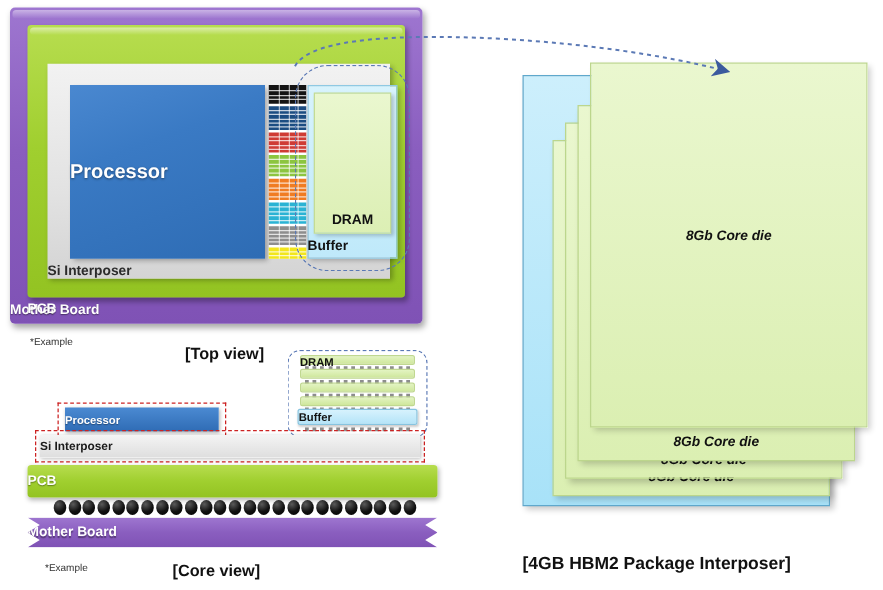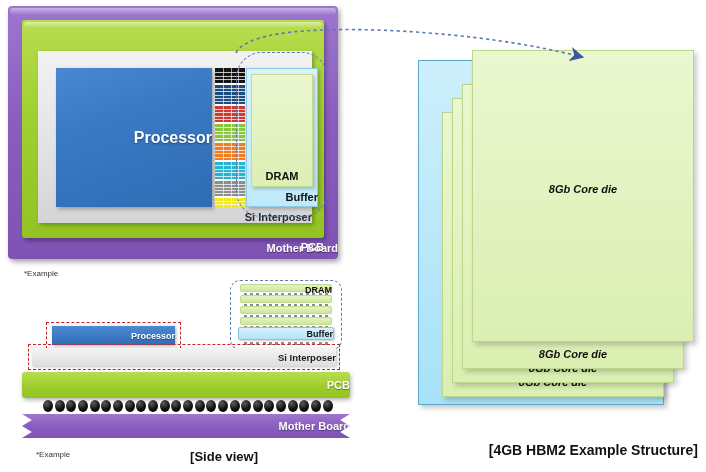--- a/index.html
+++ b/index.html
@@ -2,21 +2,21 @@
 <html><head>
 <meta charset="utf-8">
 <style>
   html,body{margin:0;padding:0;background:#ffffff;}
   body{width:706px;height:472px;position:relative;overflow:hidden;
        font-family:"Liberation Sans", sans-serif;}
   .stage{position:absolute;left:0;top:0;width:706px;height:472px;}
 
   
   .abs{position:absolute;box-sizing:border-box;}
-  .ctr{display:flex;align-items:center;justify-content:flex-end;}
+  .ctr{display:flex;align-items:center;justify-content:flex-start;}
   .lbl{font-weight:bold;color:#111;white-space:nowrap;}
 
   
   #topview{left:8px;top:6px;width:330px;height:253px;}
 
   .mboard-frame{left:0;top:0;width:330px;height:253px;border-radius:4px;
       background:linear-gradient(180deg,#9e76d0 0%,#8a5ebf 45%,#7f52b5 100%);
       box-shadow:2px 3px 5px rgba(0,0,0,.35);}
   .mboard-frame .hl{position:absolute;left:2px;top:2px;right:2px;height:7px;
       background:linear-gradient(180deg,rgba(255,255,255,.45),rgba(255,255,255,0));
@@ -215,20 +215,21 @@
       </div>
 
     <div class="abs hbm-outer"></div>
     <div class="abs hbm-dram">
       <span>DRAM</span>
     </div>
     <div class="abs ctr hbm-buffer-text">Buffer</div>
 
     <div class="abs callout"></div>
 
+    <div class="abs ctr lbl cap-top">[Top view]</div>
     <div class="abs ex-top">*Example</div>
   </div>
 
   <div class="abs" id="sideview">
 
     <div class="abs sv-hbm-dash"></div>
     <div id="sv-stack">
         <div class="abs sv-dram-layer" style="top: 2px;"></div>
         <div class="abs sv-tsv" style="top: 11px;">
           <i></i>
@@ -358,21 +359,21 @@
         <div class="ball"></div>
         <div class="ball"></div>
         <div class="ball"></div>
         <div class="ball"></div>
       </div>
 
     <div class="abs ctr sv-mb">
       <span>Mother Board</span>
     </div>
 
-    <div class="abs ctr lbl cap-side">[Side view]</div>
+    <div class="abs ctr lbl cap-side">[Core view]</div>
     <div class="abs ex-side">*Example</div>
   </div>
 
   <div class="abs" id="package">
     <div class="abs pk-buffer">
       <span>Buffer die</span>
     </div>
     <div id="pk-cores">
         <div class="abs pk-core" style="left: 24px; top: 62px; width: 222px; height: 285px;">
           <span>8Gb Core die</span>
@@ -380,21 +381,21 @@
         <div class="abs pk-core" style="left: 34px; top: 48px; width: 222px; height: 285px;">
           <span>8Gb Core die</span>
         </div>
         <div class="abs pk-core" style="left: 44px; top: 34px; width: 222px; height: 285px;">
           <span>8Gb Core die</span>
         </div>
         <div class="abs pk-core top" style="left: 54px; top: 0px; width: 222px; height: 292px;">
           <span>8Gb Core die</span>
         </div>
       </div>
-    <div class="abs ctr lbl cap-pkg">[4GB HBM2 Example Structure]</div>
+    <div class="abs ctr lbl cap-pkg">[4GB HBM2 Package Interposer]</div>
   </div>
 
   <svg class="abs" id="arrowsvg" viewBox="0 0 706 472">
     <defs>
       <marker id="ah" markerWidth="9" markerHeight="9" refX="5" refY="4.5" orient="auto" markerUnits="strokeWidth">
         <path d="M0,0 L9,4.5 L0,9 L2.6,4.5 Z" fill="#3b5a9e"></path>
       </marker>
     </defs>
     <path d="M 236,53 C 246,34 300,26 400,31 C 470,35 530,44 578,56" fill="none" stroke="#5b79b5" stroke-width="1.6" stroke-dasharray="3.2,3.2" marker-end="url(#ah)"></path>
   </svg>

